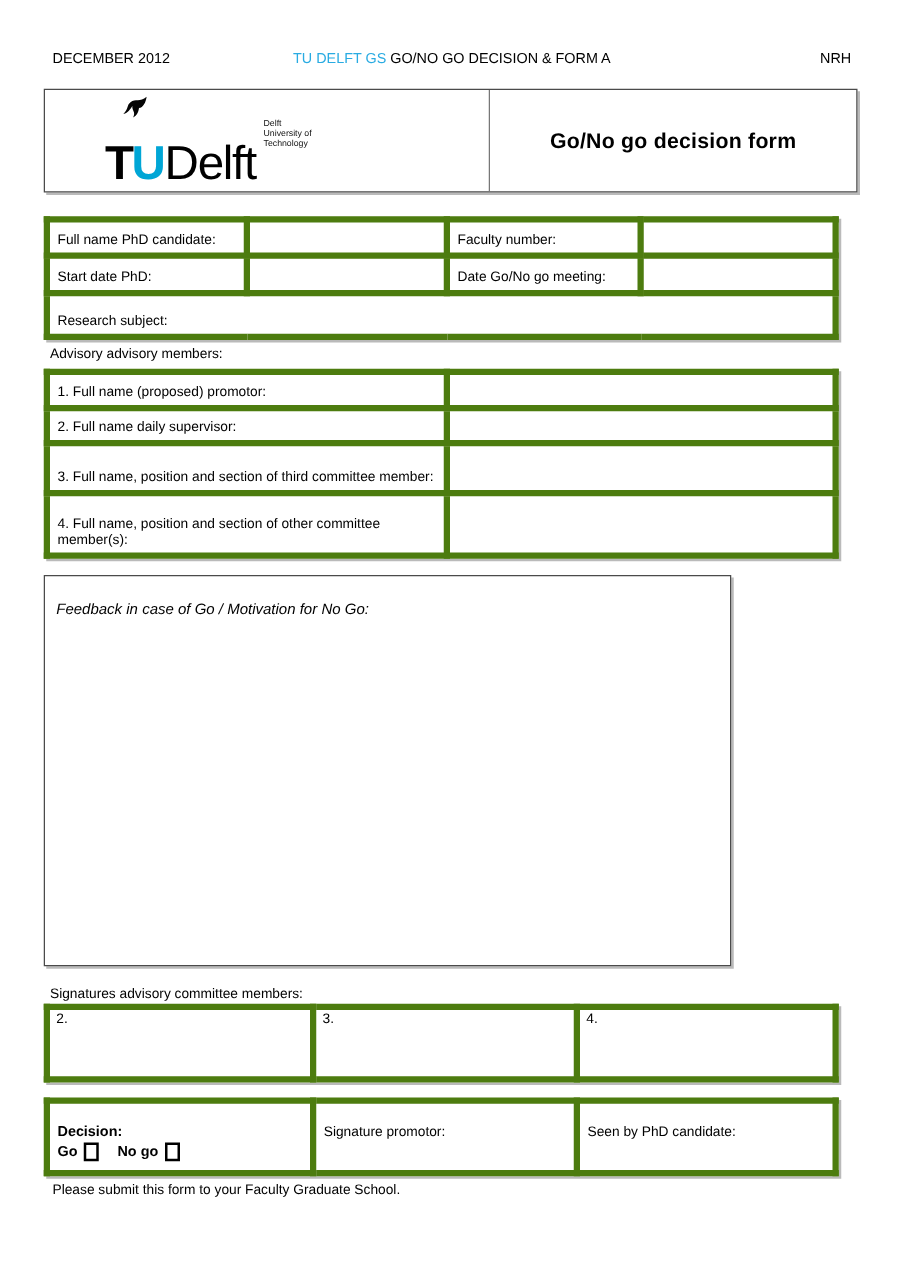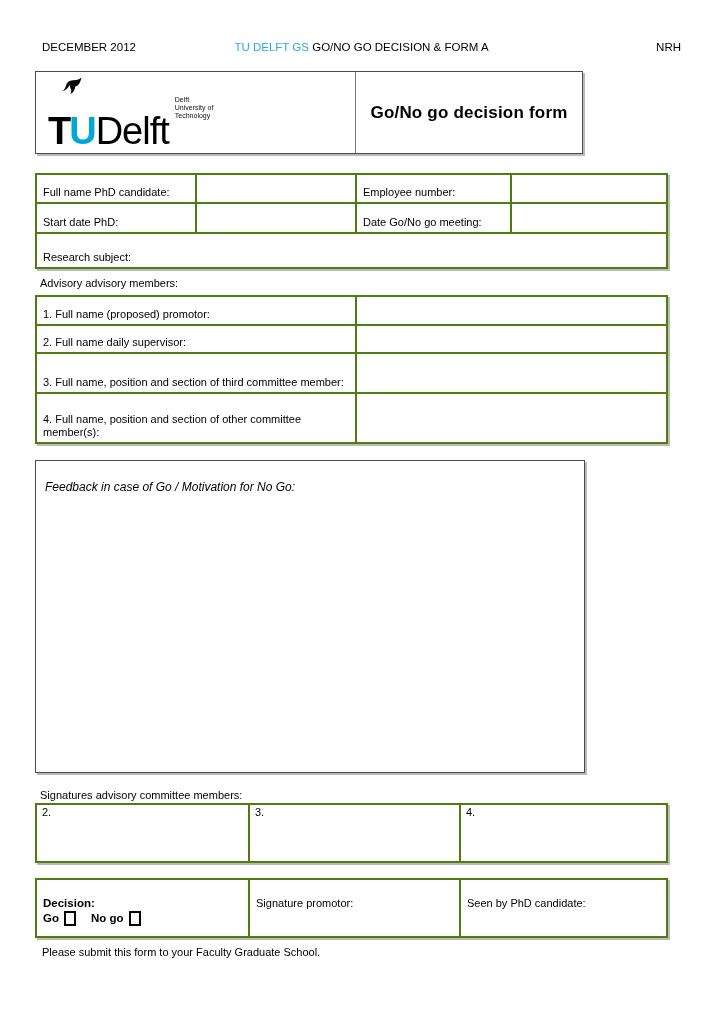--- a/index.html
+++ b/index.html
@@ -10,40 +10,40 @@
     overflow:hidden; margin:0 auto;
   }
   
   .hdr { position:absolute; top:41px; left:42px; right:44px; font-size:11.5px; }
   .hdr-left  { position:absolute; left:0; top:0; }
   .hdr-center{ position:absolute; left:50%; transform:translateX(-50%); top:0; white-space:nowrap; }
   .hdr-right { position:absolute; right:0; top:0; }
   .accent { color:#29ABE2; }
   
   .logo-box {
-    position:absolute; left:35px; top:71px; width:548px; height:83px;
+    position:absolute; left:35px; top:71px; width:651px; height:83px;
     border:1px solid #4a4a4a; box-shadow:2px 2px 0 rgba(130,130,130,.55);
-    display:flex; background:#fff;
+    display:flex; background:#fff;padding-left:36px;
   }
   .logo-cell { width:320px; position:relative; border-right:1px solid #777; }
   .title-cell { flex:1; display:flex; align-items:center; justify-content:center; }
   .form-title { font-size:17px; font-weight:700; letter-spacing:.2px; }
   .logo { position:absolute; left:12px; top:4px; }
   .flame { position:absolute; left:9px; top:1px; }
   .logo-line { padding-top:20px; white-space:nowrap; }
   .logo-line .lt { font-size:38px; font-weight:700; letter-spacing:-2px; }
   .logo-line .lu { font-size:38px; font-weight:700; color:#00A6D6; letter-spacing:-1px; }
   .logo-line .ld { font-size:38px; font-weight:400; letter-spacing:-1px; }
   .lsub { display:inline-block; vertical-align:26px; margin-left:6px;
           font-size:7px; line-height:8px; color:#111; letter-spacing:0; }
   
   table { border-collapse:collapse; table-layout:fixed; background:#fff;
           font-size:11px; }
   .boxed { box-shadow:2px 2px 0 rgba(130,130,130,.55); }
-  td { border:2px solid #4d7c0f; vertical-align:bottom; padding:2px 4px 4px 6px;
+  td { border:5px solid #4d7c0f; vertical-align:bottom; padding:2px 4px 4px 6px;
        overflow:hidden; }
   .info-table   { position:absolute; left:35px; top:173px; width:631px; }
   .info-table tr.r1 td { height:29px; }
   .info-table tr.r2 td { height:30px; }
   .info-table tr.r3 td { height:35px; }
   .section-label { position:absolute; left:40px; font-size:11px; }
   .adv-label { top:277px; }
   .adv-table { position:absolute; left:35px; top:295px; width:631px; }
   .adv-table tr.a1 td { height:29px; }
   .adv-table tr.a2 td { height:28px; }
@@ -107,21 +107,21 @@
     <colgroup>
         <col style="width:160px">
         <col style="width:160px">
         <col style="width:155px">
         <col style="width:156px">
       </colgroup>
     <tbody>
         <tr class="r1">
       <td>Full name PhD candidate:</td>
       <td></td>
-      <td>Employee number:</td>
+      <td>Faculty number:</td>
       <td></td>
     </tr>
     <tr class="r2">
       <td>Start date PhD:</td>
       <td></td>
       <td>Date Go/No go meeting:</td>
       <td></td>
     </tr>
     <tr class="r3">
       <td colspan="4">Research subject:</td>

